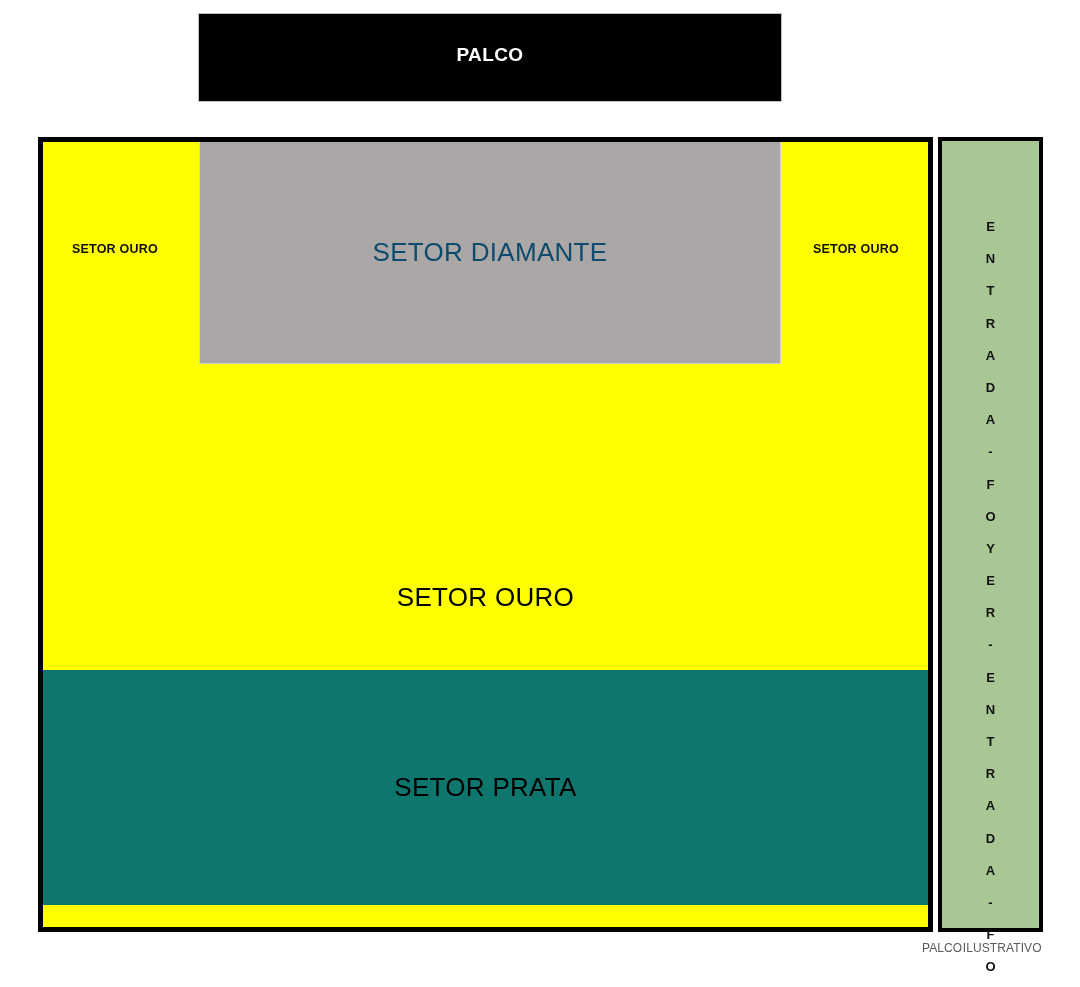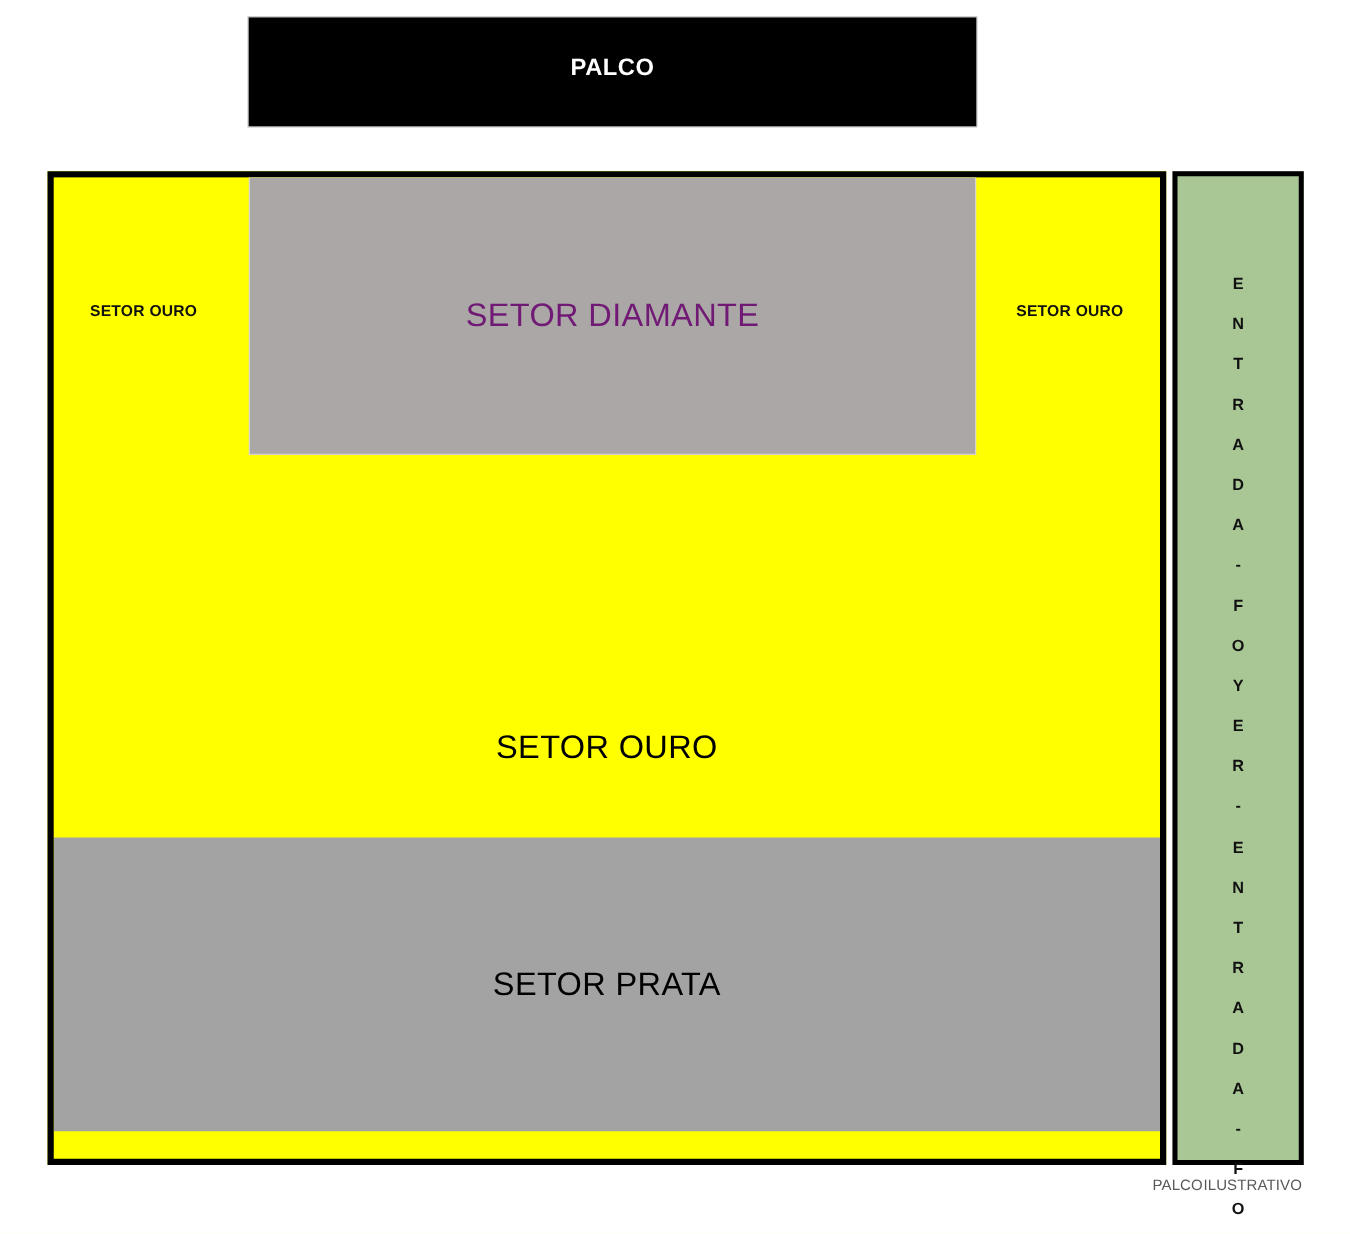--- a/index.html
+++ b/index.html
@@ -81,21 +81,21 @@
   }
   
   .band-ouro {
     top: 383px;
     height: 145px;
     background: #ffff00;
   }
   .band-prata {
     top: 528px;
     height: 235px;
-    background: #a3a3a3;
+    background: #0f766e;
   }
   .band-bonze {
     top: 763px;
     height: 32px;
     background: #fdbf01;
   }
 
   
   .diamante-box {
     position: absolute;
@@ -104,21 +104,21 @@
     width: 580px;
     height: 221px;
     background: #aba7a6;
     box-shadow: 0 0 0 1px #d6d2d0;
     display: flex;
     align-items: center;
     justify-content: center;
   }
   .diamante-label {
     font-size: 26px;
-    color: #701a75;
+    color: #0c4a6e;
     letter-spacing: 0.3px;
   }
 
   
   .side-label {
     position: absolute;
     top: 100px;
     font-size: 12.5px;
     font-weight: bold;
     color: #111111;

